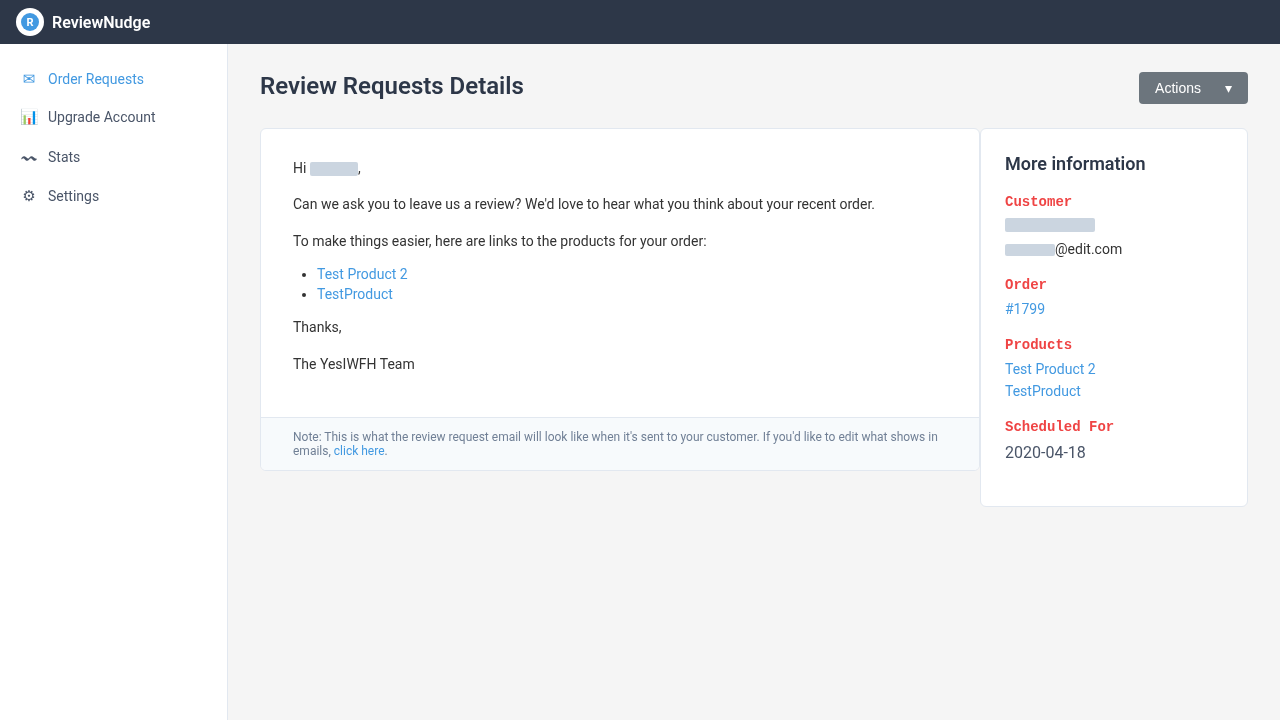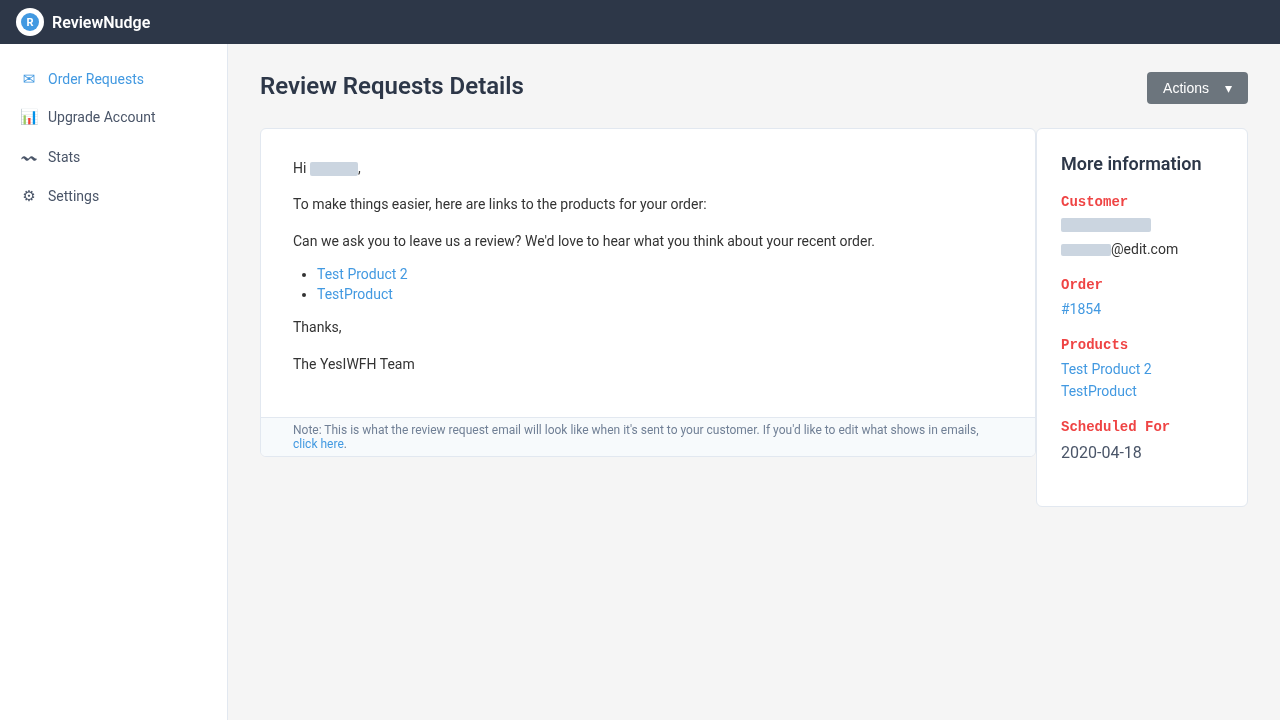--- a/index.html
+++ b/index.html
@@ -88,21 +88,21 @@
     .actions-btn {
       background: #6c757d;
       color: #fff;
       border: none;
       padding: 8px 16px;
       border-radius: 4px;
       cursor: pointer;
       font-size: 14px;
       display: flex;
       align-items: center;
-      gap: 16px;
+      gap: 24px;
     }
 
     
     .content-grid {
       display: flex;
       align-items: flex-start;
     }
 
     
     .email-card {
@@ -135,28 +135,28 @@
       display: inline-block;
       background: #cbd5e0;
       width: 48px;
       height: 14px;
       border-radius: 2px;
       vertical-align: middle;
     }
     .email-note {
       background: #f7fafc;
       border-top: 1px solid #e2e8f0;
-      padding: 5px 32px;
+      padding: 12px 32px;
       font-size: 12px;
       color: #718096;
     }
 
     
     .info-card {
-      width: 212px;
+      width: 268px;
       background: #fff;
       border: 1px solid #e2e8f0;
       border-radius: 6px;
       padding: 24px;
       flex-shrink: 0;
     }
     .info-card-title {
       font-size: 18px;
       font-weight: 600;
       color: #2d3748;
@@ -252,22 +252,22 @@
     </div>
 
     <div class="content-grid">
 
       <div class="email-card">
         <div class="email-body">
           <p>
             <span>Hi</span>
             <span class="redacted-name"></span><span>,</span>
           </p>
+          <p>Can we ask you to leave us a review? We'd love to hear what you think about your recent order.</p>
           <p>To make things easier, here are links to the products for your order:</p>
-          <p>Can we ask you to leave us a review? We'd love to hear what you think about your recent order.</p>
           <ul>
             <li>
               <a class="email-link">Test Product 2</a>
             </li>
             <li>
               <a class="email-link">TestProduct</a>
             </li>
           </ul>
           <p>Thanks,</p>
           <p>The YesIWFH Team</p>
@@ -286,21 +286,21 @@
           <div>
             <span class="redacted-customer-name"></span>
           </div>
           <div>
             <span class="redacted-email-prefix"></span><span>@edit.com</span>
           </div>
         </div>
 
         <div class="info-section">
           <div class="info-section-label">Order</div>
-          <a class="order-link">#1854</a>
+          <a class="order-link">#1799</a>
         </div>
 
         <div class="info-section">
           <div class="info-section-label">Products</div>
           <a class="product-link">Test Product 2</a>
           <a class="product-link">TestProduct</a>
         </div>
 
         <div class="info-section">
           <div class="info-section-label">Scheduled For</div>

